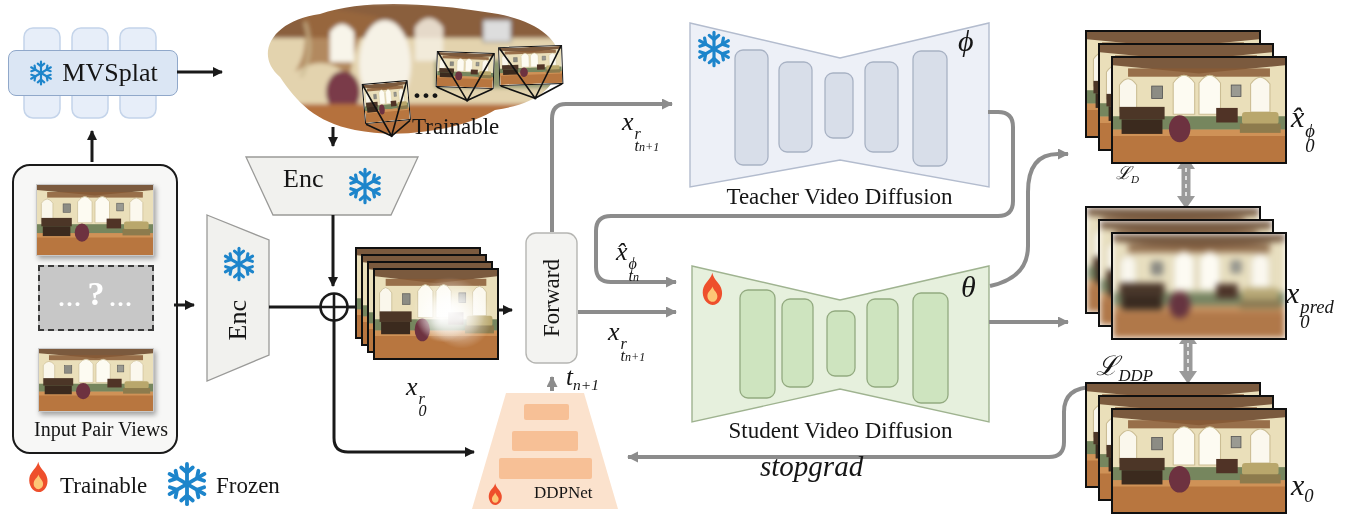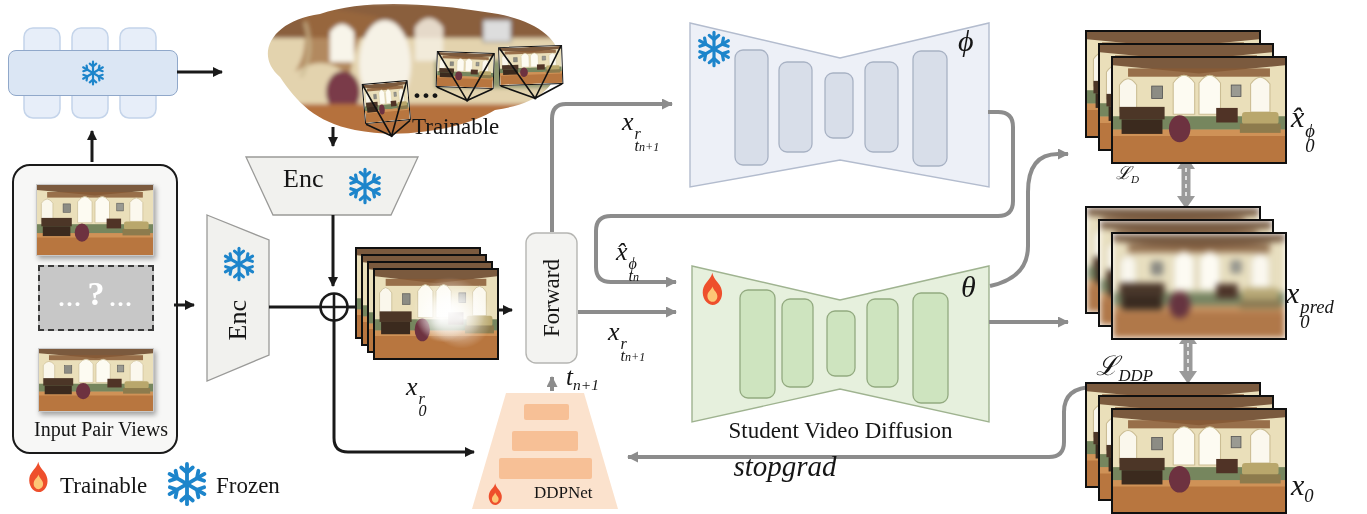--- a/index.html
+++ b/index.html
@@ -169,20 +169,21 @@
       <polygon points="1188,331 1179,344 1197,344" fill="#9a9a9a"></polygon>
       <polygon points="1188,384 1179,371 1197,371" fill="#9a9a9a"></polygon>
       <line x1="1188" y1="343" x2="1188" y2="372" stroke="#e2e2e2" stroke-width="2" stroke-dasharray="4 4"></line>
     </g>
   </svg>
 
   <div id="mvsplat" class="abs">
     <svg class="icon" style="position:static" width="26" height="26" viewBox="-12 -12 24 24">
         <use href="#def-flake"></use>
       </svg>
+    <span>MVSplat</span>
   </div>
 
   <svg class="abs" id="blob" style="left:235px;top:2px;width:330px;height:140px;z-index:2" viewBox="0 0 330 140">
     <defs>
       <clipPath id="blobclip">
           <path d="M45,75 C18,52 38,18 85,12 C130,-4 200,2 250,10 C300,16 328,38 324,62 C320,88 300,102 260,108 C230,126 170,138 120,128 C80,120 62,100 45,75 Z"></path>
         </clipPath>
       <filter id="soft">
           <feGaussianBlur stdDeviation="2.2"></feGaussianBlur>
         </filter>
@@ -466,20 +467,21 @@
   <div class="lbl center" style="left:526px;top:233px;width:51px;height:130px;font-size:23px">
     <span class="vtext">Forward</span>
   </div>
 
   <svg class="icon" style="left:695px;top:30px" width="38" height="38" viewBox="-12 -12 24 24">
       <use href="#def-flake"></use>
     </svg>
   <div class="math" style="left:958px;top:24px;font-size:30px">
     <i>ϕ</i>
   </div>
+  <div class="blocklabel" style="left:690px;top:184px;width:299px">Teacher Video Diffusion</div>
 
   <svg class="icon" style="left:697px;top:271px" width="30" height="37" viewBox="0 0 24 30">
       <use href="#def-flame"></use>
     </svg>
   <div class="math" style="left:961px;top:270px;font-size:30px">
     <i>θ</i>
   </div>
   <div class="blocklabel" style="left:692px;top:418px;width:297px">Student Video Diffusion</div>
 
   <svg class="icon" style="left:485px;top:482px" width="20" height="25" viewBox="0 0 24 30">
@@ -507,21 +509,21 @@
   </div>
   <div class="math" style="left:566px;top:363px;font-size:25px">
     <i>t</i><i class="sub">n+1</i>
   </div>
   <div class="math" style="left:406px;top:372px;font-size:26px">
     <i>x</i><span class="stk">
         <span class="row"><i>r</i></span>
         <span class="row"><i>0</i></span>
       </span>
   </div>
-  <div class="math" style="left:720px;top:450px;width:130px;text-align:center;font-size:29px">
+  <div class="math" style="left:760px;top:450px;width:130px;text-align:left;font-size:29px">
     <i>stopgrad</i>
   </div>
 
   <div class="stack" id="stack-phi0" style="left:1085px;top:30px;width:199px;height:131px">
     <div class="layer" style="left:0;top:0;width:172px;height:104px">
         <div class="room-slot">
           <svg viewBox="0 0 160 100" preserveAspectRatio="none">
   <rect width="160" height="100" fill="#eadfba"></rect>
   <polygon points="0,0 160,0 160,7 80,15 0,7" fill="#7b5a3e"></polygon>
   <rect x="14" y="10" width="132" height="8" fill="#8a5c36" opacity="0.85"></rect>

